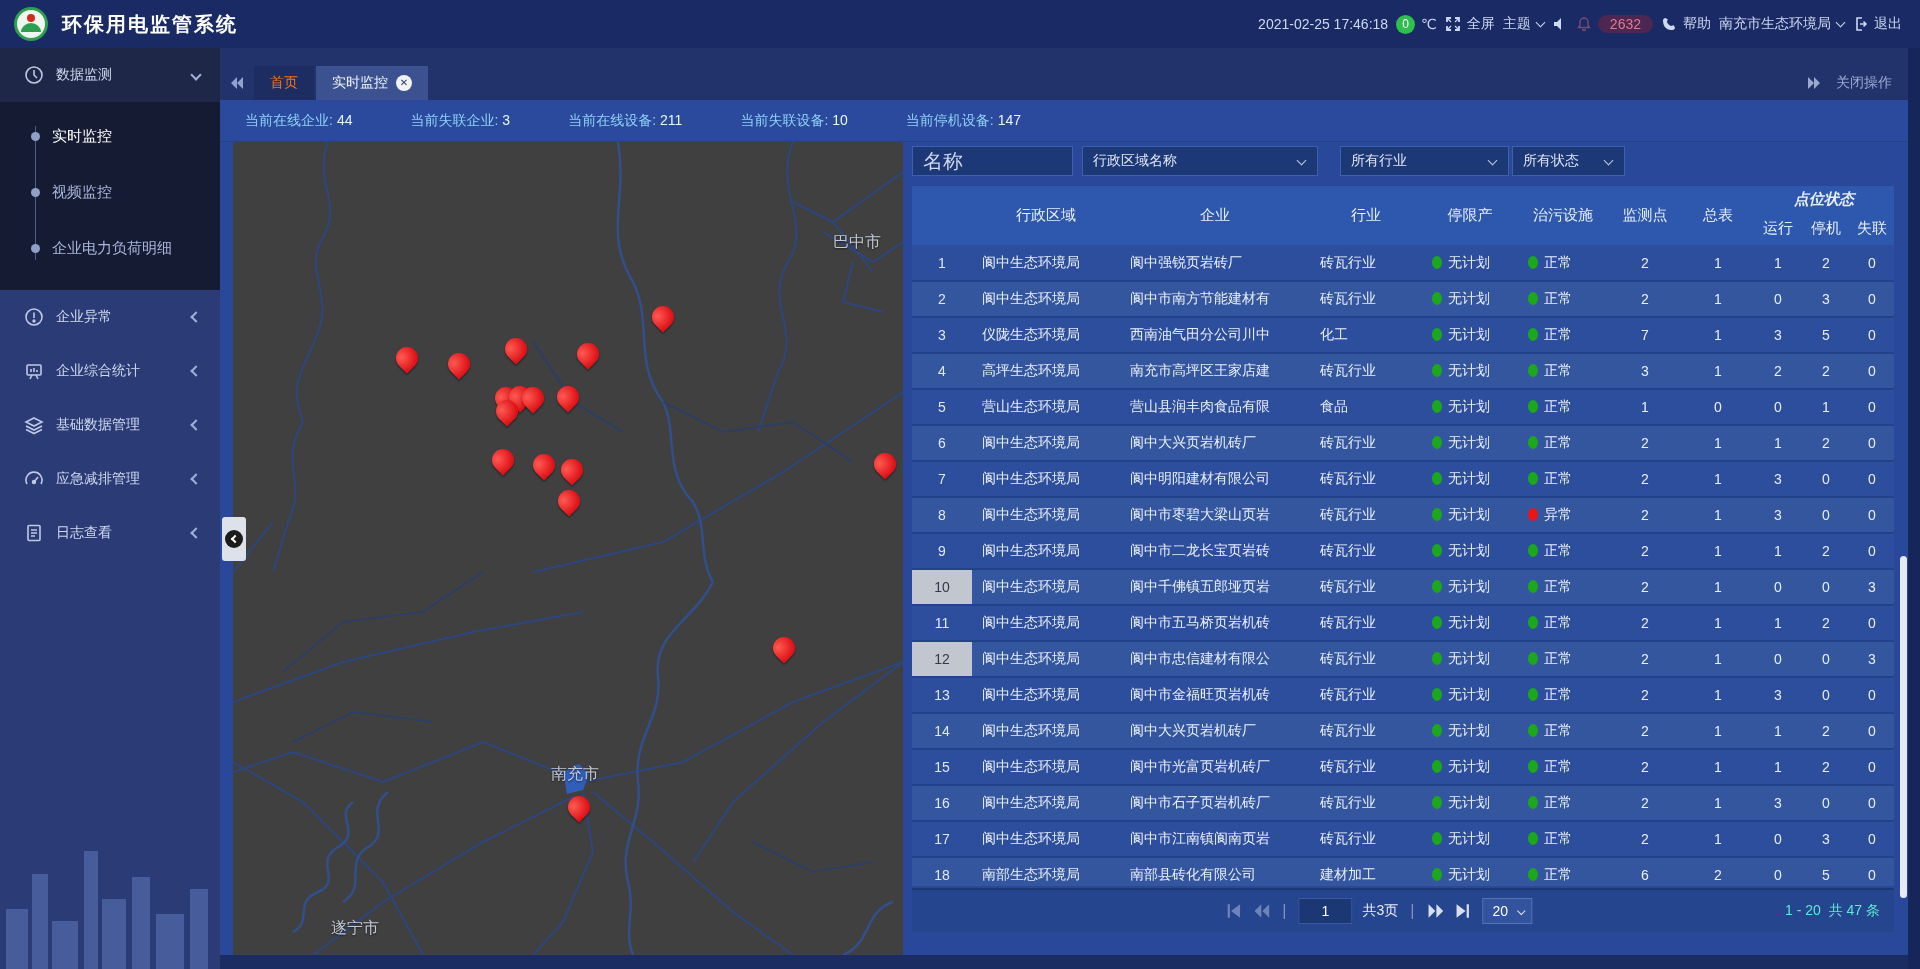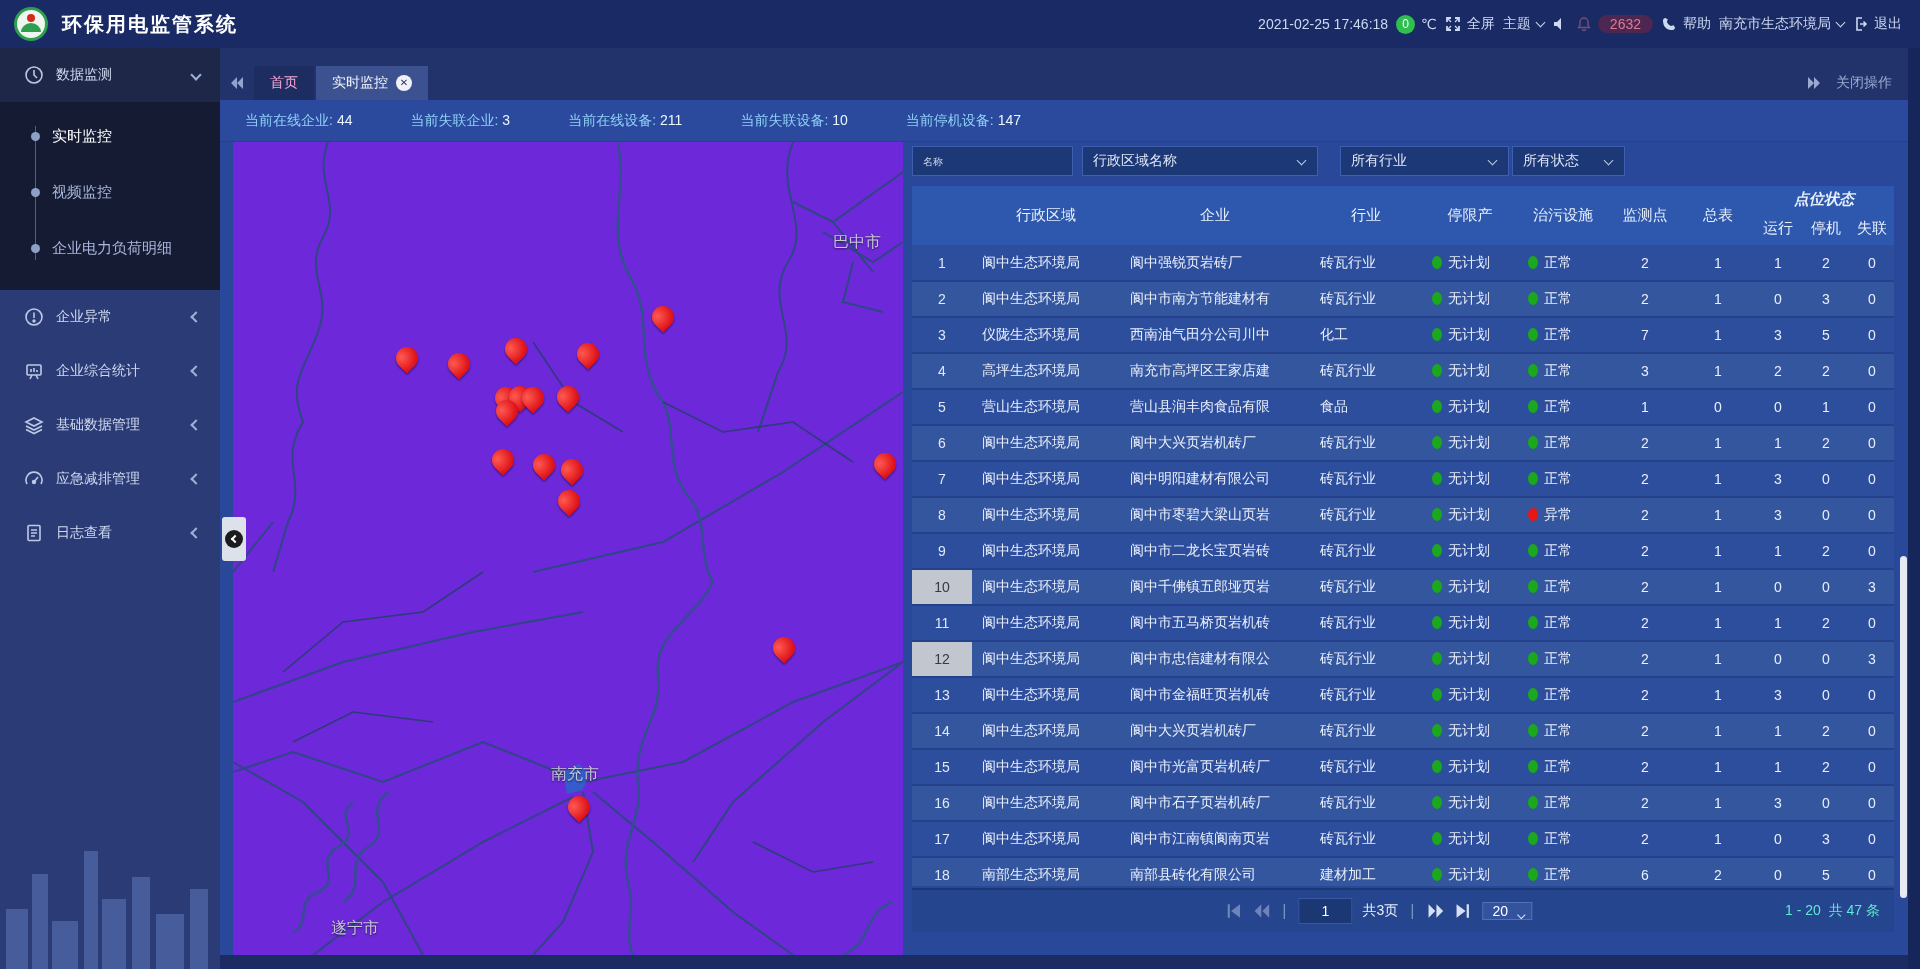--- a/index.html
+++ b/index.html
@@ -36,52 +36,52 @@
   .sitem { height:56px; display:flex; align-items:center; color:#a9b6db; font-size:15px; cursor:pointer; position:relative; }
   .sitem .bullet { width:9px; height:9px; border-radius:50%; background:#8fa0c6; margin-left:31px; margin-right:12px; position:relative; z-index:2; }
   .sitem.active { color:#ffffff; }
   .skyline { position:absolute; left:0; bottom:0; width:220px; height:130px; opacity:.35; }
   .skyline div { position:absolute; bottom:0; background:#7d9ce0; }
 
   
   .tabbar { position:absolute; left:220px; top:48px; width:1688px; height:52px; background:#22336b; display:flex; align-items:flex-end; z-index:10; }
   .tab-nav { width:34px; height:34px; display:flex; align-items:center; justify-content:center; color:#8fa3d0; }
   .tab-nav svg { width:16px; height:16px; }
-  .tab { height:34px; padding:0 16px; display:flex; align-items:center; gap:8px; font-size:14px; color:#f9a8d4; background:#1d2d61; margin-right:2px; cursor:pointer; }
+  .tab { height:34px; padding:0 16px; display:flex; align-items:center; gap:8px; font-size:14px; color:#f97316; background:#1d2d61; margin-right:2px; cursor:pointer; }
   .tab.active { background:#3c5190; color:#f0f4fd; }
   .tab-close { width:16px; height:16px; border-radius:50%; background:#f0f2f7; color:#28386e; font-size:10px; line-height:16px; text-align:center; font-weight:bold; }
   .tab-right { margin-left:auto; display:flex; align-items:center; gap:14px; padding:0 16px 8px 0; color:#9aa9cf; }
   .tab-right svg { width:16px; height:16px; }
 
   
   .statsbar { position:absolute; left:220px; top:100px; width:1688px; height:42px; background:#2b4a9d; display:flex; align-items:center; padding-left:25px; border-bottom:1px solid rgba(0,0,0,.12); }
   .stat { margin-right:58px; white-space:nowrap; }
   .stat .slabel { color:#8fd0f6; font-size:14px; }
   .stat .svalue { color:#eaf7ff; font-size:14px; margin-left:4px; }
 
   
   .content { position:absolute; left:220px; top:142px; width:1688px; height:813px; background:#2a489a; }
   .footer-strip { position:absolute; left:220px; top:955px; width:1688px; height:14px; background:#1b2c63; }
   .right-strip { position:absolute; right:0; top:48px; width:12px; bottom:0; background:#16255a; z-index:25; }
   .scroll-thumb { position:absolute; right:13px; top:556px; width:7px; height:342px; border-radius:4px; background:#e6eaf2; z-index:26; }
 
   
-  .map { position:absolute; left:13px; top:0; width:670px; height:813px; background:#6d28d9; overflow:hidden; }
+  .map { position:absolute; left:13px; top:0; width:670px; height:813px; background:#404040; overflow:hidden; }
   .map svg.maplines { position:absolute; left:0; top:0; }
   .city-label { position:absolute; transform:translate(-50%,-50%); color:#c3c8d4; font-size:16px; text-shadow:0 1px 2px rgba(0,0,0,.6); white-space:nowrap; }
   .pin { position:absolute; width:22px; height:22px; border-radius:50% 50% 50% 0; transform:rotate(-45deg); background:radial-gradient(circle at 35% 30%, #ff5a52, #dd1117 72%); box-shadow:-1px 1px 2px rgba(0,0,0,.45); }
   .collapse-btn { position:absolute; left:2px; top:517px; width:24px; height:44px; background:#dde1e9; border-radius:3px; display:flex; align-items:center; justify-content:center; cursor:pointer; z-index:15; }
   .collapse-btn .cb-circle { width:18px; height:18px; border-radius:50%; background:#1c1c1c; display:flex; align-items:center; justify-content:center; }
   .collapse-btn .cb-chev { width:6px; height:6px; border-left:2px solid #fff; border-bottom:2px solid #fff; transform:rotate(45deg); margin-left:2px; }
 
   
   .panel { position:absolute; left:692px; top:0; width:982px; height:813px; }
   .fbox { position:absolute; top:4px; height:30px; background:#1d3876; border:1px solid #3d5fae; display:flex; align-items:center; color:#dfe6f5; padding:0 10px; cursor:pointer; }
   .fbox .fchev { width:7px; height:7px; border-right:1.5px solid #bcd; border-bottom:1.5px solid #bcd; transform:rotate(45deg); position:absolute; right:12px; top:10px; }
-  .fbox input { background:transparent; border:none; outline:none; color:#dfe6f5; width:100%; font-size:10px; font-family:inherit; }
+  .fbox input { background:transparent; border:none; outline:none; color:#dfe6f5; width:100%; font-size:20px; font-family:inherit; }
   .fbox input::placeholder { color:#cfd8ee; opacity:1; }
   .grid-wrap { position:absolute; left:0; top:44px; width:982px; height:700px; overflow:hidden; }
   .grid-wrap table { width:982px; border-collapse:collapse; table-layout:fixed; }
   thead th { background:#2e57ae; color:#e5eefb; font-weight:normal; font-size:15px; }
   thead tr.r1 th { height:26px; }
   thead tr.r2 th { height:33px; }
   thead th.rspan { height:59px; }
   th.group { font-style:italic; font-weight:bold; font-size:15px; }
   tbody td { height:36px; text-align:center; font-size:14px; color:#e9effb; border-bottom:2px solid #24418c; white-space:nowrap; overflow:hidden; }
   tbody tr:nth-child(odd)  td { background:#2d4e9d; }
@@ -94,21 +94,21 @@
   .dot.r { background:#ea1515; }
 
   .pgbar { position:absolute; left:0; top:746px; width:982px; height:44px; background:#26458f; border-top:2px solid #1c3873; display:flex; align-items:center; }
   .pg-center { position:absolute; left:50%; transform:translateX(-58%); display:flex; align-items:center; gap:10px; }
   .pg-ico { width:18px; height:18px; display:inline-block; cursor:pointer; }
   .pg-ico svg { width:100%; height:100%; }
   .pg-ico.dis { color:#6d84b8; }
   .pg-ico.en { color:#d6e0f2; }
   .pg-sep { color:#7e93c2; font-size:16px; margin:0 2px; }
   .pg-input { width:54px; height:26px; background:#1b3774; border:1px solid #39589f; color:#fff; text-align:center; font-size:14px; font-family:inherit; outline:none; }
-  .pg-size { position:relative; width:50px; height:18px; background:#33539e; border:1px solid #5272b5; color:#fff; display:flex; align-items:center; padding-left:9px; cursor:pointer; }
+  .pg-size { position:relative; width:50px; height:26px; background:#33539e; border:1px solid #5272b5; color:#fff; display:flex; align-items:center; padding-left:9px; cursor:pointer; }
   .pg-size .fchev { width:6px; height:6px; border-right:1.5px solid #dfe6f5; border-bottom:1.5px solid #dfe6f5; transform:rotate(45deg); position:absolute; right:7px; top:9px; }
   .pg-right { margin-left:auto; padding-right:14px; color:#5eead4; white-space:nowrap; }
 </style>
 </head>
 <body>
 
 <div class="header">
   <div class="logo"></div>
   <div class="app-title">环保用电监管系统</div>
   <div class="hright">

